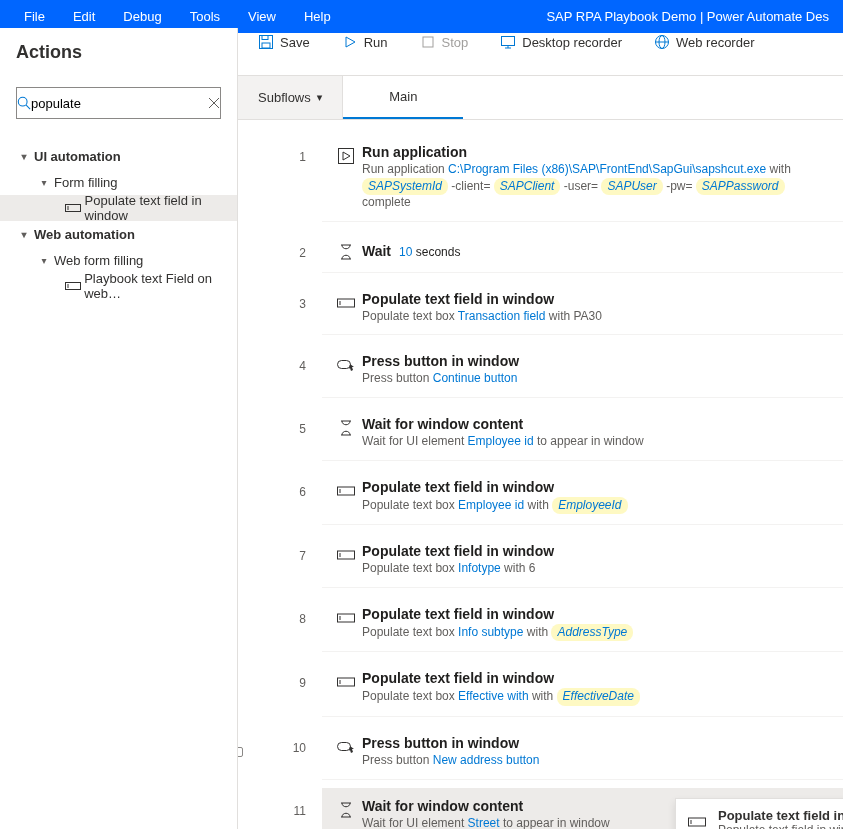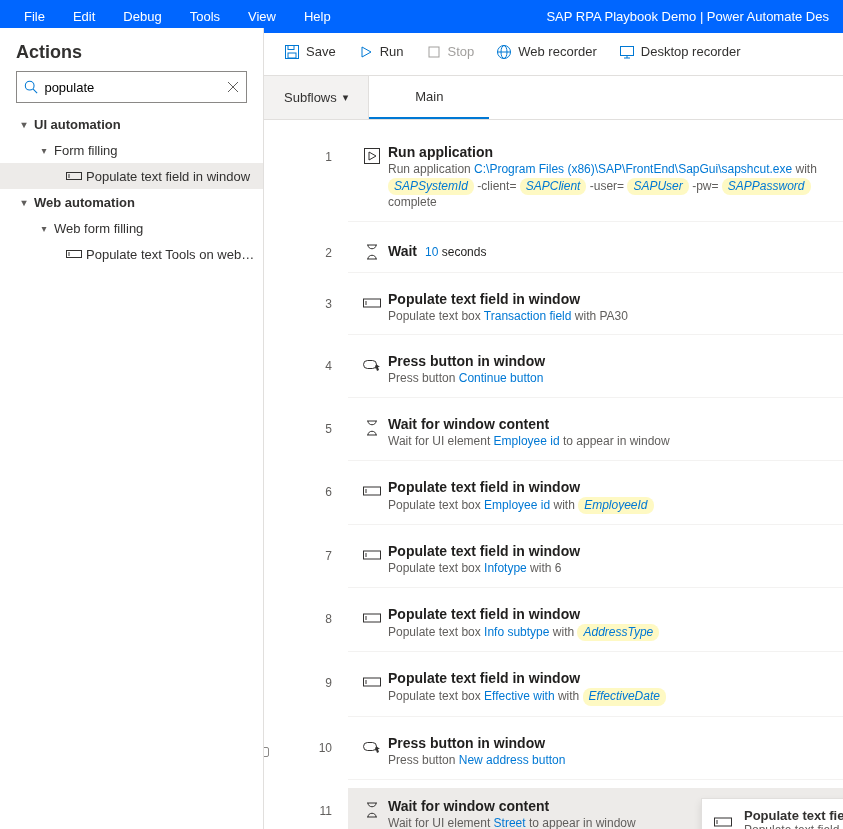--- a/index.html
+++ b/index.html
@@ -6,38 +6,38 @@
   body { font-family: "Segoe UI", -apple-system, sans-serif; font-size: 13px; color: #323130; background: #fff; width: 843px; height: 829px; overflow: hidden; position: relative; }
 
   
   .menu-bar { height: 33px; background: #0066ff; display: flex; align-items: center; padding: 0 10px; }
   .menu-bar .item { color: #fff; padding: 0 14px; font-size: 13px; cursor: pointer; }
   .menu-bar .title { margin-left: auto; color: #fff; font-size: 13px; padding-right: 4px; white-space: nowrap; }
 
   .app-body { position: absolute; top: 28px; left: 0; right: 0; bottom: 0; display: flex; }
 
   
-  .actions-panel { width: 264px; background: #fff; border-right: 1px solid #e1dfdd; display: flex; flex-direction: column; }
+  .actions-panel { width: 238px; background: #fff; border-right: 1px solid #e1dfdd; display: flex; flex-direction: column; }
   .actions-header { padding: 14px 16px 8px 16px; font-size: 18px; font-weight: 600; }
-  .search-box { margin: 0 16px; position: relative; height: 32px; border: 1px solid #8a8886; display: flex; align-items: center; }
+  .search-box { margin: 16px 16px; position: relative; height: 32px; border: 1px solid #8a8886; display: flex; align-items: center; }
   .search-box .search-icon { width: 30px; display: flex; align-items: center; justify-content: center; color: #0078d4; }
   .search-box input { flex: 1; border: none; outline: none; font-size: 13px; height: 100%; }
   .search-box .clear-icon { width: 28px; display: flex; align-items: center; justify-content: center; color: #605e5c; cursor: pointer; }
   .tree { padding-top: 8px; font-size: 13px; }
   .tree-row { display: flex; align-items: center; height: 26px; cursor: pointer; }
   .tree-row .caret { width: 20px; display: flex; align-items: center; justify-content: center; font-size: 10px; color: #605e5c; }
   .tree-row.l0 { padding-left: 14px; font-weight: 600; }
   .tree-row.l1 { padding-left: 34px; }
   .tree-row.l2 { padding-left: 64px; }
   .tree-row .row-icon { width: 20px; display: flex; align-items: center; justify-content: center; margin-right: 2px; }
   .tree-row.selected { background: #edebe9; }
 
   
   .main-area { flex: 1; display: flex; flex-direction: column; position: relative; }
-  .toolbar { height: 48px; border-bottom: 1px solid #e1dfdd; display: flex; align-items: center; padding-left: 10px; gap: 2px; }
+  .toolbar { height: 48px; border-bottom: 1px solid #e1dfdd; display: flex; align-items: flex-start; padding-left: 10px; gap: 12px; }
   .tool-btn { display: flex; align-items: center; gap: 6px; padding: 6px 10px; cursor: pointer; font-size: 13px; color: #323130; }
   .tool-btn .ticon { width: 16px; height: 16px; display: flex; align-items: center; justify-content: center; }
 
   .subflow-tabs { height: 44px; border-bottom: 1px solid #e1dfdd; display: flex; align-items: stretch; }
   .subflow-dropdown { display: flex; align-items: center; gap: 6px; padding: 0 20px; background: #f3f2f1; border-right: 1px solid #e1dfdd; cursor: pointer; font-size: 13px; }
   .tab { display: flex; align-items: center; padding: 0 46px; font-size: 13px; cursor: pointer; border-bottom: 2px solid transparent; }
   .tab.active { border-bottom: 2px solid #0078d4; }
 
   .flow-area { flex: 1; display: flex; overflow: hidden; position: relative; }
   .steps { flex: 1; padding-top: 10px; overflow: hidden; }
@@ -119,21 +119,21 @@
         <span class="caret">▾</span>
         <span>Web form filling</span>
       </div>
       <div class="tree-row l2">
         <span class="row-icon">
           <svg width="16" height="12" viewBox="0 0 16 12">
               <rect x="0.5" y="2.5" width="15" height="7" fill="none" stroke="#323130"></rect>
               <line x1="3" y1="4" x2="3" y2="8" stroke="#323130"></line>
             </svg>
         </span>
-        <span>Populate text Tools on web…</span>
+        <span>Playbook text Field on web…</span>
       </div>
     </div>
   </div>
 
   <div class="main-area">
     <div class="toolbar">
       <div class="tool-btn">
         <span class="ticon">
             <svg width="16" height="16" viewBox="0 0 16 16">
               <rect x="1.5" y="1.5" width="13" height="13" fill="none" stroke="#0078d4"></rect>
@@ -154,37 +154,37 @@
       <div class="tool-btn" style="color:#a19f9d">
         <span class="ticon">
             <svg width="14" height="14" viewBox="0 0 14 14">
               <rect x="2" y="2" width="10" height="10" fill="none" stroke="#a19f9d"></rect>
             </svg>
           </span>
         <span>Stop</span>
       </div>
       <div class="tool-btn">
         <span class="ticon">
+            <svg width="16" height="14" viewBox="0 0 16 14">
+              <rect x="1.5" y="1.5" width="13" height="9" fill="none" stroke="#0078d4"></rect>
+              <line x1="5" y1="13" x2="11" y2="13" stroke="#0078d4"></line>
+              <line x1="8" y1="10.5" x2="8" y2="13" stroke="#0078d4"></line>
+            </svg>
+          </span>
+        <span>Desktop recorder</span>
+      </div>
+      <div class="tool-btn">
+        <span class="ticon">
             <svg width="16" height="16" viewBox="0 0 16 16">
               <circle cx="8" cy="8" r="6.5" fill="none" stroke="#0078d4"></circle>
               <ellipse cx="8" cy="8" rx="3" ry="6.5" fill="none" stroke="#0078d4"></ellipse>
               <line x1="1.5" y1="8" x2="14.5" y2="8" stroke="#0078d4"></line>
             </svg>
           </span>
         <span>Web recorder</span>
-      </div>
-      <div class="tool-btn">
-        <span class="ticon">
-            <svg width="16" height="14" viewBox="0 0 16 14">
-              <rect x="1.5" y="1.5" width="13" height="9" fill="none" stroke="#0078d4"></rect>
-              <line x1="5" y1="13" x2="11" y2="13" stroke="#0078d4"></line>
-              <line x1="8" y1="10.5" x2="8" y2="13" stroke="#0078d4"></line>
-            </svg>
-          </span>
-        <span>Desktop recorder</span>
       </div>
     </div>
 
     <div class="subflow-tabs">
       <div class="subflow-dropdown">
         <span>Subflows</span>
         <span style="font-size:11px">▾</span>
       </div>
       <div class="tab active">
         <span>Main</span>

